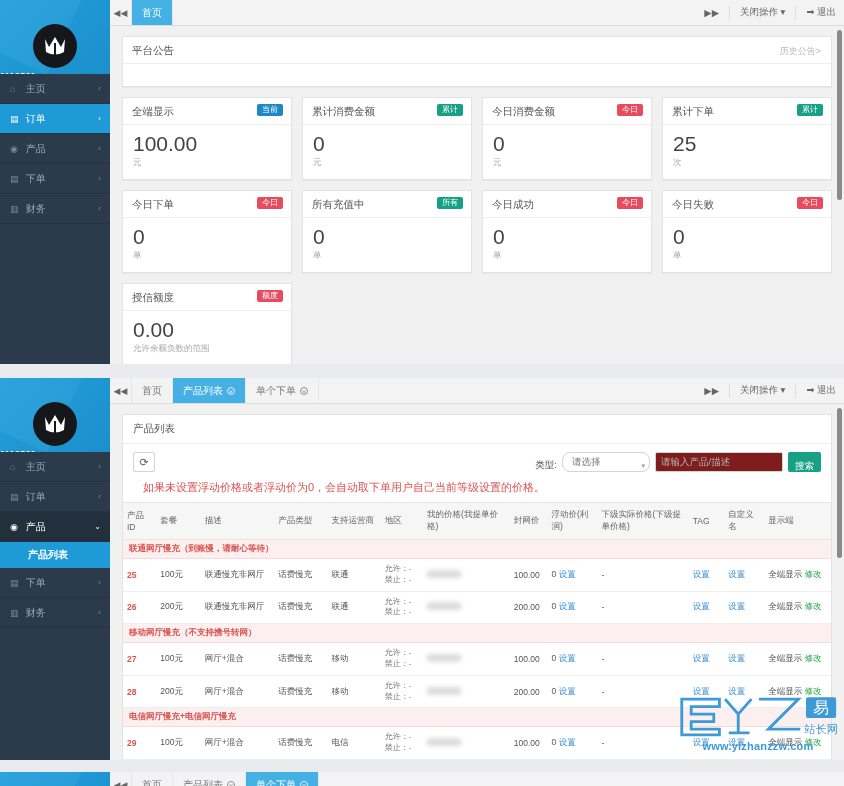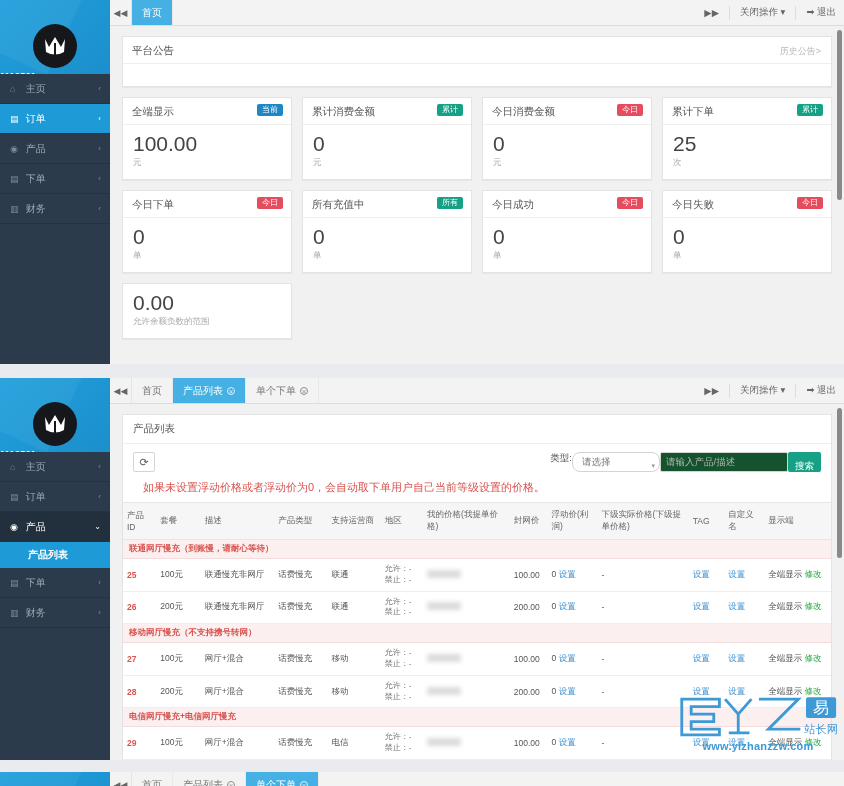--- a/index.html
+++ b/index.html
@@ -145,30 +145,30 @@
 
   
   .pl-card { margin: 10px 12px 0 12px; background:#fff; border:1px solid #e3e3e3; }
   .pl-head { padding: 7px 10px; border-bottom: 1px solid #eee; font-size: 10.5px; color:#555; }
   .pl-tools { padding: 8px 10px 6px 10px; display:flex; align-items:center; }
   .refresh-btn {
     width: 22px; height: 20px; border: 1px solid #d4d4d4; background:#fff;
     border-radius: 2px; color:#666; font-size:11px; cursor:pointer;
     display:flex; align-items:center; justify-content:center;
   }
-  .tool-right { margin-left:auto; display:flex; align-items:flex-start; }
+  .tool-right { margin-left:auto; display:flex; align-items:flex-end; gap:5px; }
   .tool-right label { font-size:9.5px; color:#555; }
   .sel {
     width: 88px; height: 20px; border:1px solid #d4d4d4; background:#fff;
     border-radius:8px; font-size:9.5px; color:#777; padding:0 14px 0 9px;
     position:relative; line-height:18px; cursor:pointer;
   }
   .sel .chev { position:absolute; right:4px; top:4px; font-size:7px; color:#999;}
   .srch-input {
-    width: 128px; height: 20px; border:1px solid #d4d4d4; background:#14532d;
+    width: 128px; height: 20px; border:1px solid #d4d4d4; background:#7f1d1d;
     border-radius:2px; font-size:9.5px; color:#b5b5b5; padding:0 5px; line-height:18px;
   }
   .srch-btn {
     height: 20px; background:#16a085; color:#fff; border:none; border-radius:2px;
     font-size:9.5px; padding: 8px 7px; cursor:pointer;
   }
   .warn-note { color:#d9534f; font-size:11px; padding: 2px 10px 7px 20px; }
 
   table.plist { width: 100%; border-collapse: collapse; table-layout: fixed; }
   table.plist th {
@@ -326,20 +326,21 @@
               </div>
             </div>
             <div class="card">
               <div class="card-head"><span>今日失败</span><span class="badge" style="background: rgb(231, 76, 94);">今日</span></div>
               <div class="stat-body">
                 <div class="stat-num">0</div>
                 <div class="stat-unit">单</div>
               </div>
             </div>
             <div class="card">
+              <div class="card-head"><span>授信额度</span><span class="badge" style="background: rgb(231, 76, 94);">额度</span></div>
               <div class="stat-body">
                 <div class="stat-num">0.00</div>
                 <div class="stat-unit">允许余额负数的范围</div>
               </div>
             </div>
           </div>
 
       </div>
       <div class="vscroll" style="height:170px;"></div>
     </div>

